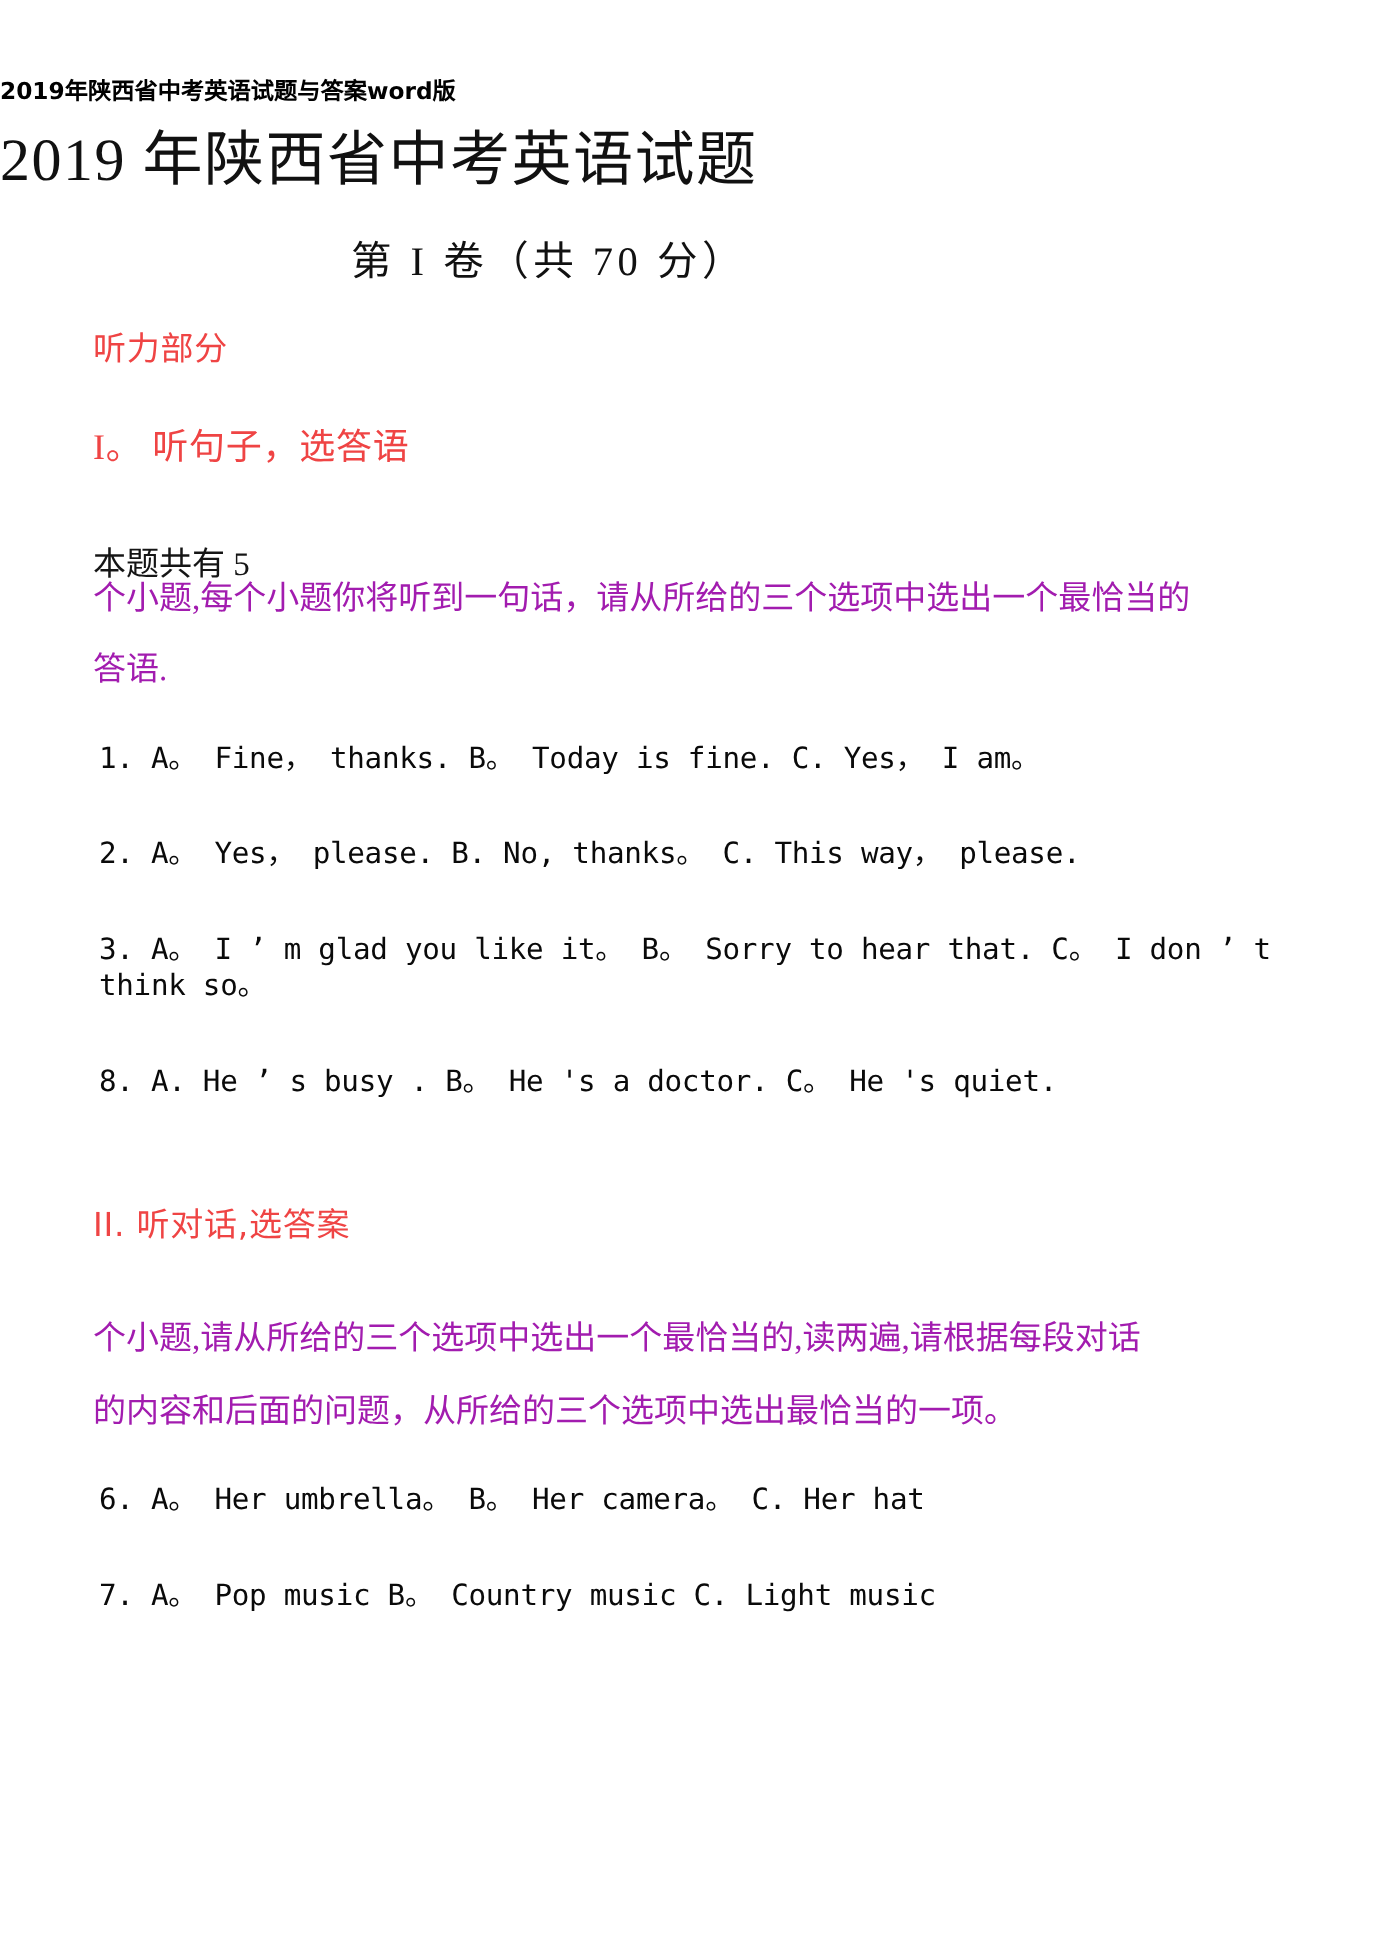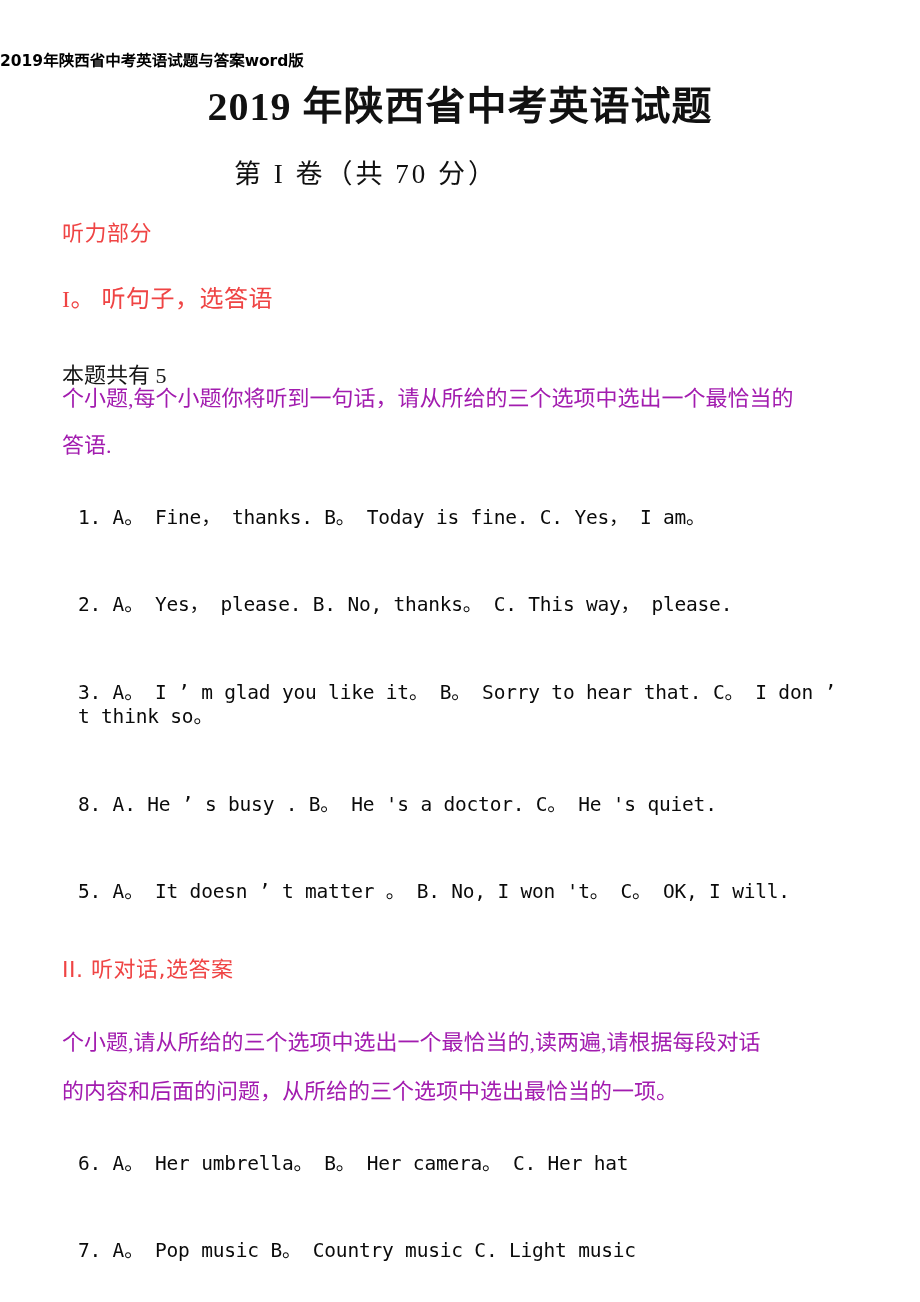--- a/index.html
+++ b/index.html
@@ -38,24 +38,23 @@
     letter-spacing: 0px;
     color: #000;
   }
 
   
   .doc-title {
     position: absolute;
     top: 84px;
     left: 0;
     width: 920px;
-    text-align: center;
     font-family: "Liberation Serif", "DejaVu Serif", serif;
     font-size: 40px;
-    font-weight: bold;
+    font-weight: normal;
     letter-spacing: 1px;
     line-height: 1.15;
     color: #111;
   }
 
   
   .paper-part {
     position: absolute;
     top: 152px;
     left: 0;
@@ -94,21 +93,21 @@
     line-height: 1.05;
   }
 
   
   .qline {
     font-family: "DejaVu Sans Mono", "Liberation Mono", monospace;
     font-size: 19.5px;
     line-height: 1.22;
     letter-spacing: -0.2px;
     color: #0a0a0a;
-    margin: 16px;
+    margin: 4px;
     white-space: pre-wrap;
     word-break: break-word;
   }
 
   
   .instr-lead {
     font-family: "Liberation Serif", "DejaVu Serif", serif;
     font-size: 22px;
     line-height: 1.05;
     color: #151515;
@@ -165,21 +164,20 @@
     <span class="sp" style="height:32px"></span>
 
     <p class="qline">3. A。 I ’ m glad you like it。 B。 Sorry to hear that. C。 I don ’ t think so。</p>
 
     <span class="sp" style="height:32px"></span>
 
     <p class="qline">8. A. He ’ s busy . B。 He 's a doctor. C。 He 's quiet.</p>
 
     <span class="sp" style="height:32px"></span>
 
-    <p class="qline">5. A。 It doesn ’ t matter 。 B. No, I won 't。 C。 OK, I will.</p>
 
     <span class="sp" style="height:38px"></span>
 
     <p class="sec-head">II. 听对话,选答案</p>
 
     <span class="sp" style="height:50px"></span>
 
 
     <p class="instr-body">个小题,请从所给的三个选项中选出一个最恰当的,读两遍,请根据每段对话</p>
 

